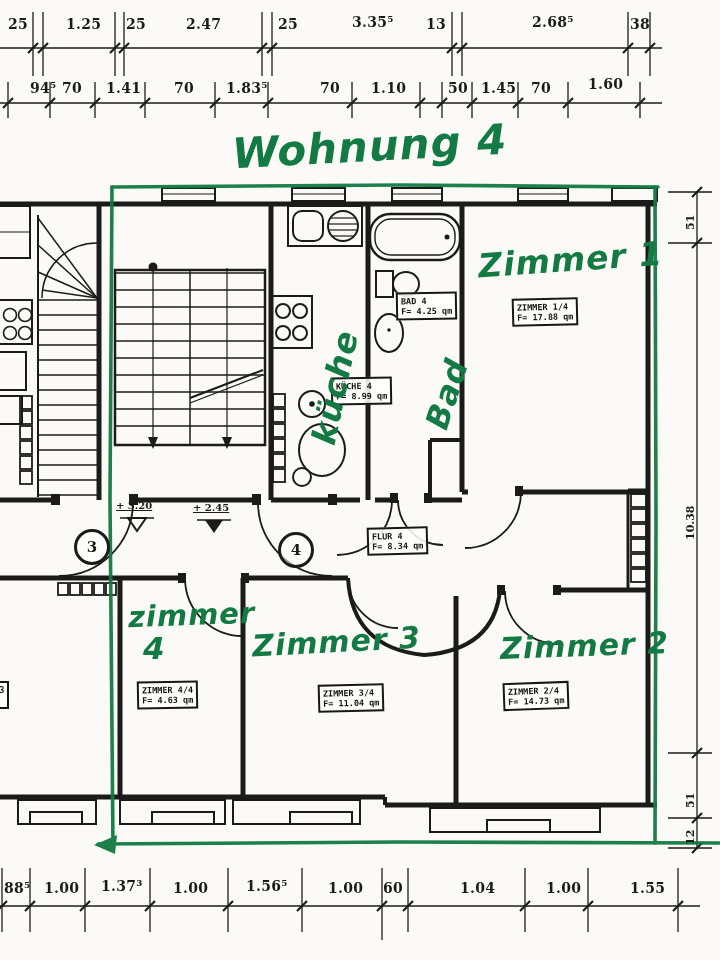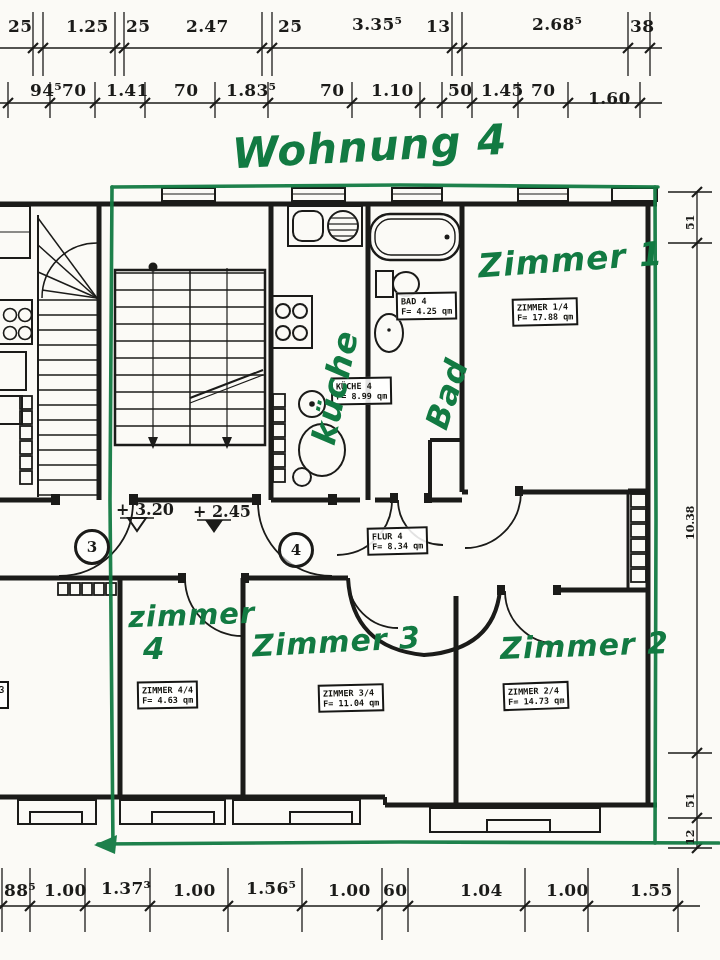--- a/index.html
+++ b/index.html
@@ -1,32 +1,32 @@
 <!DOCTYPE html>
 <html><head>
 <meta charset="utf-8">
 <style>
   html,body{margin:0;padding:0;}
   #page{position:relative;width:720px;height:960px;background:#fbfaf6;overflow:hidden;
         font-family:"DejaVu Sans",sans-serif;color:#1b1b19;}
   svg{position:absolute;left:0;top:0;}
-  .dim{position:absolute;font-family:"DejaVu Serif",serif;font-weight:bold;font-size:17px;
+  .dim{position:absolute;font-family:"DejaVu Serif",serif;font-weight:bold;font-size:14px;
        color:#1b1b19;white-space:nowrap;letter-spacing:0.3px;}
   .dim-v{position:absolute;font-family:"DejaVu Serif",serif;font-weight:bold;font-size:11px;
        color:#1b1b19;white-space:nowrap;transform:rotate(-90deg);transform-origin:left top;}
   .stamp{position:absolute;border:2px solid #171715;background:rgba(255,255,255,.88);
        font-family:"DejaVu Sans Mono",monospace;font-size:8.5px;font-weight:bold;
        line-height:1.2;padding:2px 3px;color:#14140f;white-space:nowrap;}
   .hand{position:absolute;color:#127a42;font-family:"DejaVu Sans",sans-serif;
        font-style:italic;font-weight:bold;white-space:nowrap;letter-spacing:1px;}
   .circle-num{position:absolute;width:30px;height:30px;border:3px solid #1b1b19;border-radius:50%;
        display:flex;align-items:center;justify-content:center;font-family:"DejaVu Serif",serif;
        font-size:15px;font-weight:bold;background:rgba(255,255,255,.6);}
-  .lvl{position:absolute;font-family:"DejaVu Serif",serif;font-weight:bold;font-size:16px;
-       white-space:nowrap;}
+  .lvl{position:absolute;font-family:"DejaVu Serif",serif;font-weight:bold;font-size:10px;
+       white-space:nowrap;text-decoration:underline;}
 </style>
 </head>
 <body>
 
 <div id="page">
 
   <svg width="720" height="960" viewBox="0 0 720 960">
     <g stroke="#1b1b19" fill="none">
 
       <g stroke-width="1.3">
@@ -360,21 +360,21 @@
     <span class="dim" style="left:30px;top:80px">94⁵</span>
     <span class="dim" style="left:62px;top:80px">70</span>
     <span class="dim" style="left:106px;top:80px">1.41</span>
     <span class="dim" style="left:174px;top:80px">70</span>
     <span class="dim" style="left:226px;top:80px">1.83⁵</span>
     <span class="dim" style="left:320px;top:80px">70</span>
     <span class="dim" style="left:371px;top:80px">1.10</span>
     <span class="dim" style="left:448px;top:80px">50</span>
     <span class="dim" style="left:481px;top:80px">1.45</span>
     <span class="dim" style="left:531px;top:80px">70</span>
-    <span class="dim" style="left:588px;top:88px">1.60</span>
+    <span class="dim" style="left:588px;top:76px">1.60</span>
   </div>
   <div>
     <span class="dim" style="left:4px;top:880px">88⁵</span>
     <span class="dim" style="left:44px;top:880px">1.00</span>
     <span class="dim" style="left:101px;top:878px">1.37³</span>
     <span class="dim" style="left:173px;top:880px">1.00</span>
     <span class="dim" style="left:246px;top:878px">1.56⁵</span>
     <span class="dim" style="left:328px;top:880px">1.00</span>
     <span class="dim" style="left:383px;top:880px">60</span>
     <span class="dim" style="left:460px;top:880px">1.04</span>

